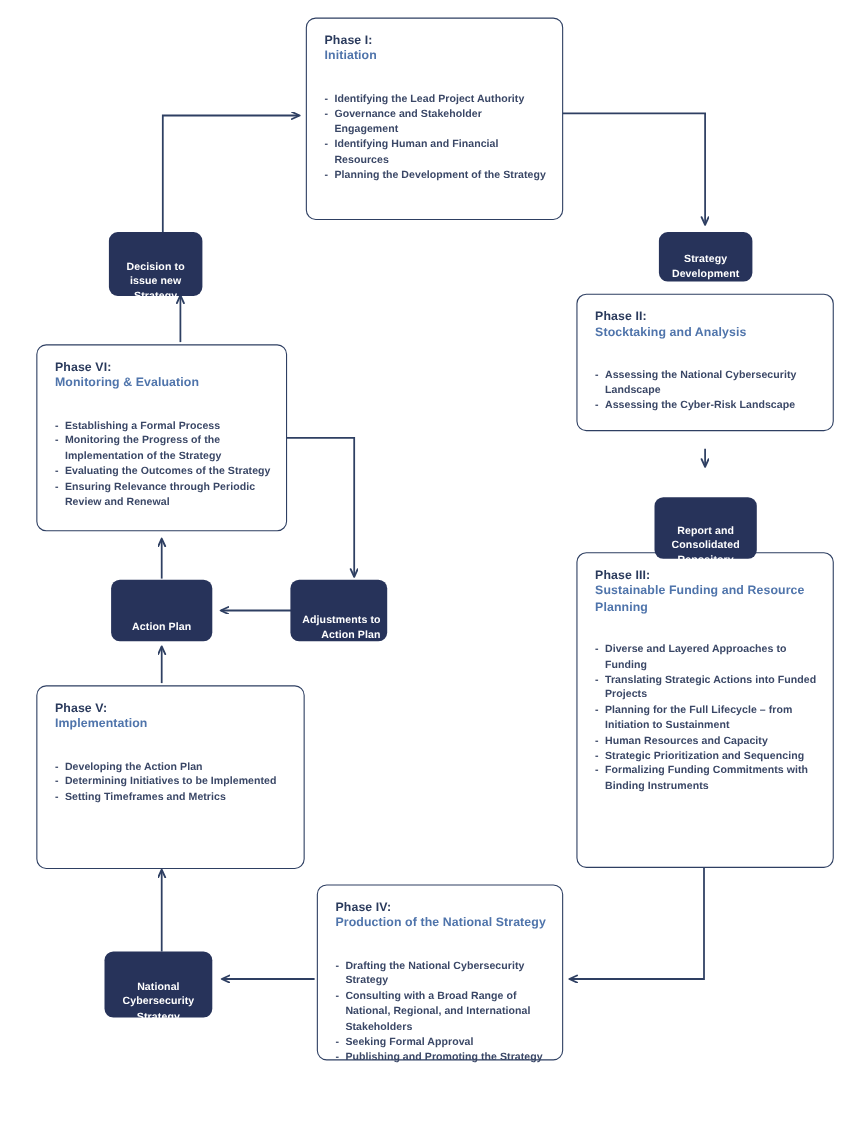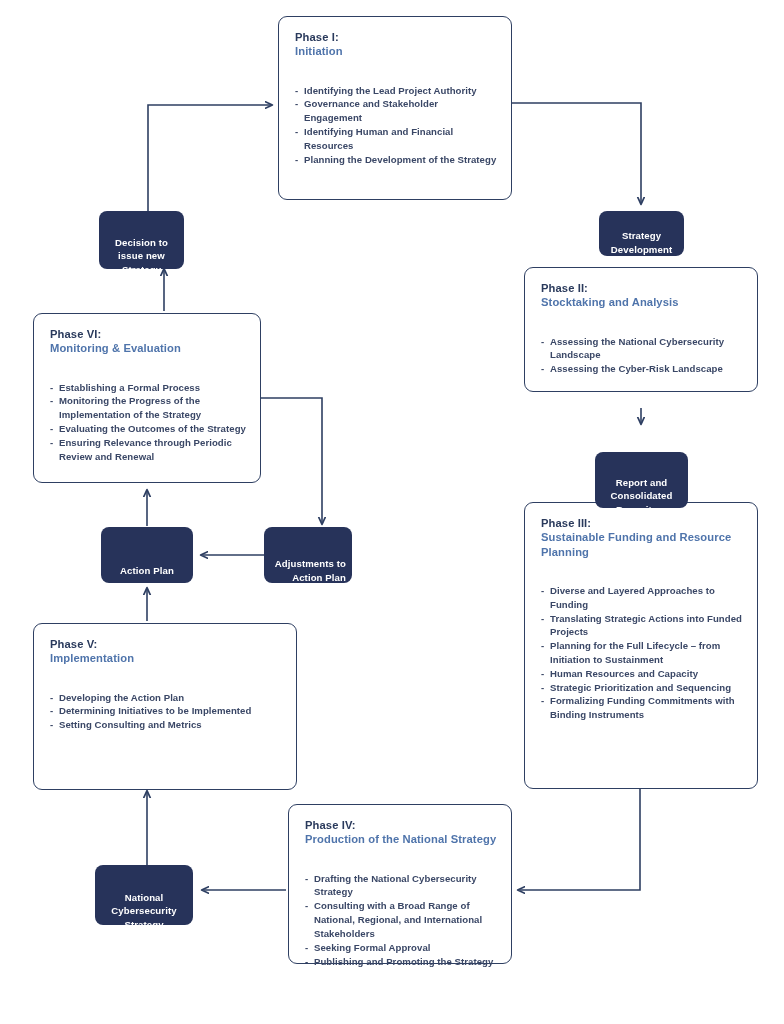--- a/index.html
+++ b/index.html
@@ -166,28 +166,28 @@
     <div class="phase-subtitle">Production of the National Strategy</div>
     <ul class="phase-items">
       <li>Drafting the National Cybersecurity Strategy</li>
       <li>Consulting with a Broad Range of National, Regional, and International Stakeholders</li>
       <li>Seeking Formal Approval</li>
       <li>Publishing and Promoting the Strategy</li>
     </ul>
   </div>
 </div>
 
-<div class="phase-box" style="left:33px; top:623px; width:264px; height:167px;">
+<div class="phase-box" style="left:33px; top:623px; width:244px; height:167px;">
   <div class="phase-inner">
     <div class="phase-title">Phase V:</div>
     <div class="phase-subtitle">Implementation</div>
     <ul class="phase-items">
       <li>Developing the Action Plan</li>
       <li>Determining Initiatives to be Implemented</li>
-      <li>Setting Consulting and Metrics</li>
+      <li>Setting Timeframes and Metrics</li>
     </ul>
   </div>
 </div>
 
 <div class="phase-box" style="left:33px; top:313px; width:228px; height:170px;">
   <div class="phase-inner">
     <div class="phase-title">Phase VI:</div>
     <div class="phase-subtitle">Monitoring &amp; Evaluation</div>
     <ul class="phase-items">
       <li>Establishing a Formal Process</li>

